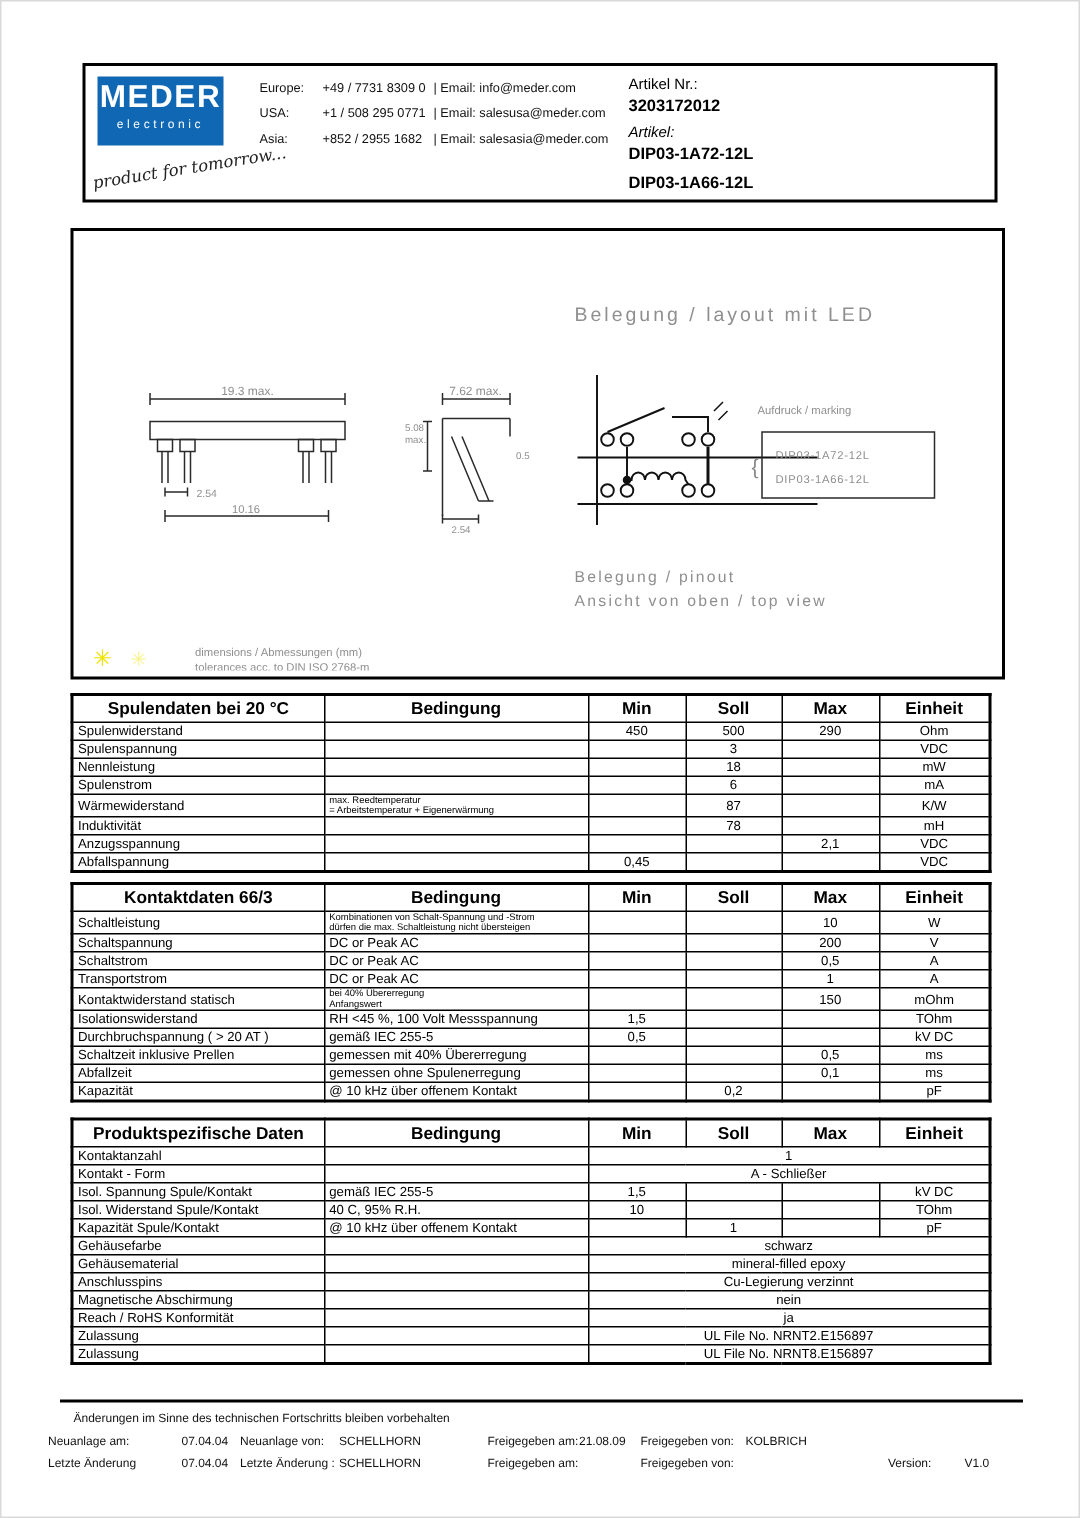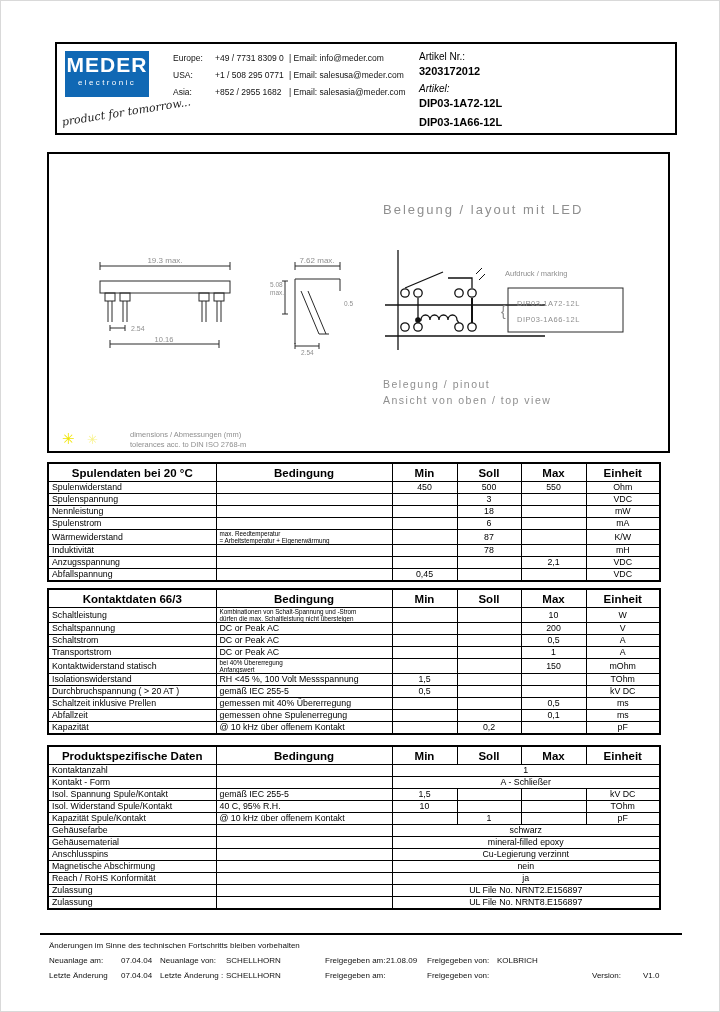--- a/index.html
+++ b/index.html
@@ -2,21 +2,21 @@
 <html style="--brand: #1068b4; --yellow: #f0e400;"><head>
 <meta charset="utf-8">
 <style>
   html,body{margin:0;padding:0;background:#fff;}
   .page{
     position:relative;width:720px;height:1012px;background:#fff;
     font-family:"Liberation Sans",sans-serif;color:#000;overflow:hidden;
     box-shadow:inset 0 0 0 1px #d9d9d9;
   }
   
-  .hdr{position:absolute;left:55px;top:42px;width:606px;height:89px;border:2px solid #000;background:#fff;padding-left:12px;}
+  .hdr{position:absolute;left:55px;top:42px;width:606px;height:89px;border:2px solid #000;background:#fff;}
   .logo{position:absolute;left:8px;top:7px;width:84px;height:46px;background:var(--brand,#1068b4);color:#fff;text-align:center;}
   .logo .l1{font-size:21px;font-weight:bold;letter-spacing:1px;line-height:27px;}
   .logo .l2{font-size:8px;letter-spacing:2.4px;line-height:10px;}
   .slogan{position:absolute;left:4px;top:60px;width:150px;transform:rotate(-9deg);
     font-family:"DejaVu Serif",serif;font-style:italic;font-size:11px;color:#222;white-space:nowrap;}
   .contact-row{position:absolute;left:0;width:360px;height:14px;font-size:8.5px;color:#111;}
   .contact-row .region{position:absolute;left:116px;}
   .contact-row .phone{position:absolute;left:158px;}
   .contact-row .email{position:absolute;left:232px;}
   .art{position:absolute;left:362px;font-size:10px;}
@@ -33,21 +33,21 @@
   th.t-title,th.t-cond{text-align:left;}
   table.spec td{font-size:8.8px;height:11px;line-height:11px;}
   td.c-param,td.c-cond{text-align:left;}
   td.c-val,td.c-span{text-align:center;}
   td.c-cond .sm{font-size:6.3px;line-height:7px;white-space:nowrap;}
   
   .f-rule{position:absolute;left:40px;top:933px;width:642px;height:2px;background:#000;}
   .f-note{position:absolute;left:49px;top:941px;font-size:8px;color:#111;}
   .frow{position:absolute;left:0;width:720px;height:12px;font-size:8px;color:#111;}
   #frow0{top:956px;} #frow1{top:971px;}
-  .f-c1{position:absolute;left:49px;}  .f-v1{position:absolute;left:121px;}
+  .f-c1{position:absolute;left:32px;}  .f-v1{position:absolute;left:121px;}
   .f-c2{position:absolute;left:160px;} .f-v2{position:absolute;left:226px;}
   .f-c3{position:absolute;left:325px;} .f-v3{position:absolute;left:386px;}
   .f-c4{position:absolute;left:427px;} .f-v4{position:absolute;left:497px;}
   .f-c5{position:absolute;left:592px;} .f-v5{position:absolute;left:643px;}
   
   .gtxt{fill:#8f8f8f;font-family:"Liberation Sans",sans-serif;}
 </style>
 </head>
 <body>
 
@@ -175,21 +175,21 @@
             <th class="t-num">Max</th>
             <th class="t-num">Einheit</th>
           </tr>
         </thead>
         <tbody>
           <tr>
             <td class="c-param">Spulenwiderstand</td>
             <td class="c-cond"></td>
             <td class="c-val">450</td>
             <td class="c-val">500</td>
-            <td class="c-val">550</td>
+            <td class="c-val">290</td>
             <td class="c-val">Ohm</td>
           </tr>
           <tr>
             <td class="c-param">Spulenspannung</td>
             <td class="c-cond"></td>
             <td class="c-val"></td>
             <td class="c-val">3</td>
             <td class="c-val"></td>
             <td class="c-val">VDC</td>
           </tr>

